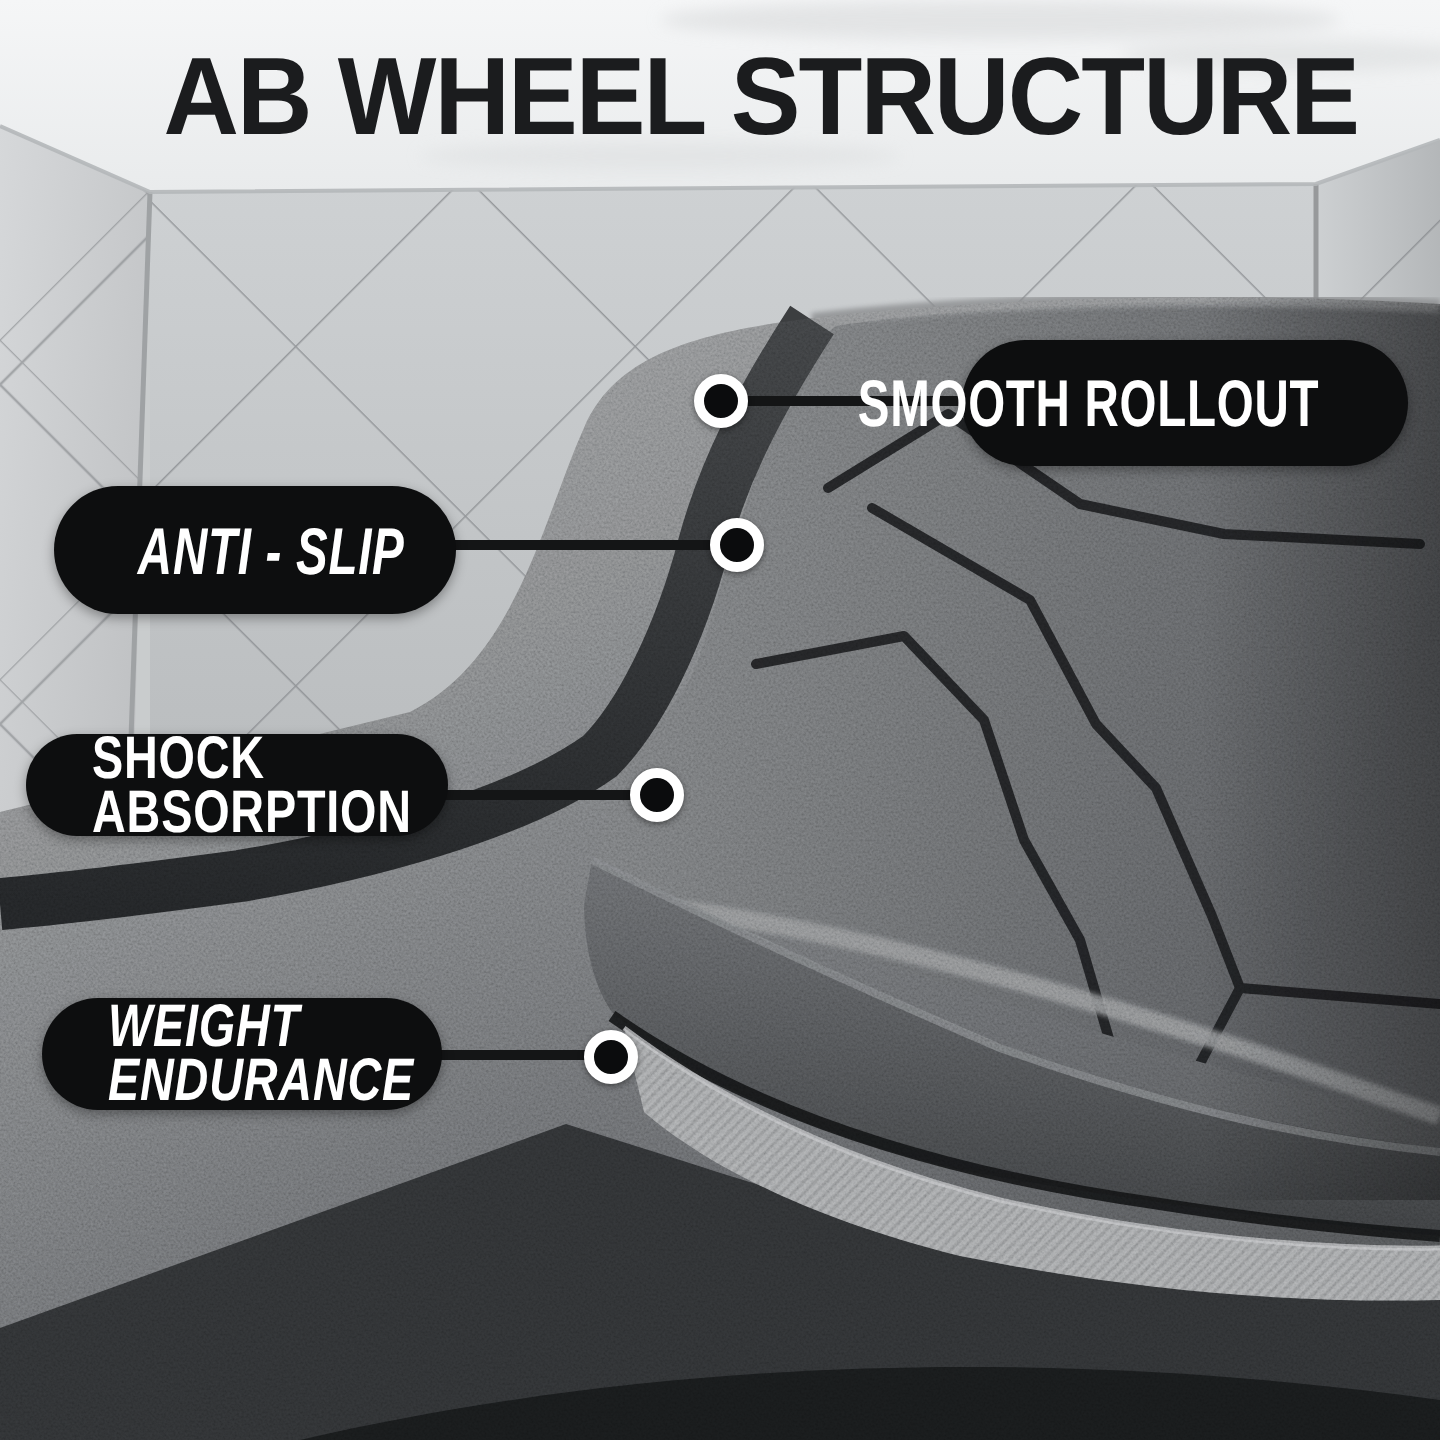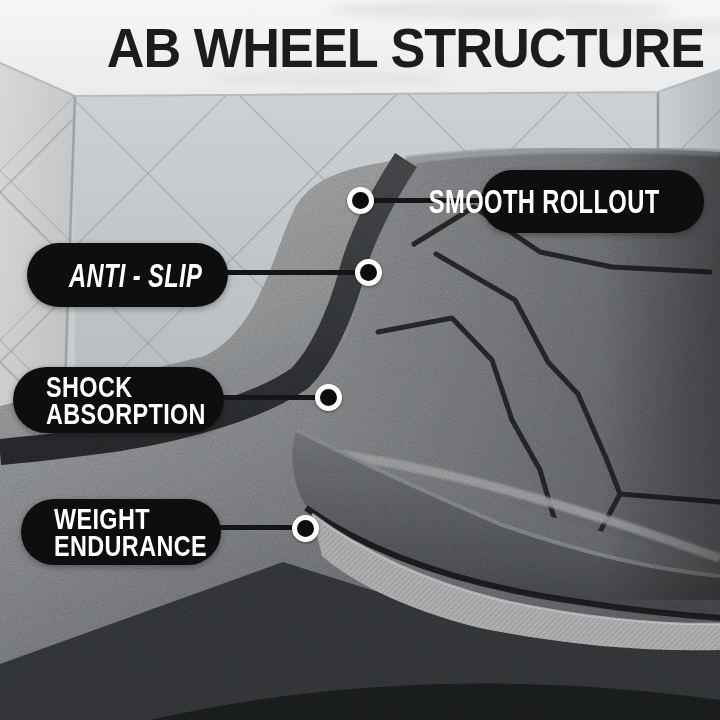--- a/index.html
+++ b/index.html
@@ -6,21 +6,21 @@
     --pill-bg:#0d0e0f; --pill-text:#ffffff; --title-text:#1b1c1e;
     --dot-fill:#0b0c0d; --dot-ring:#ffffff; --connector:#141516;
   }
   html,body{margin:0;padding:0;background:#222;}
   #stage{
     position:relative;width:720px;height:720px;overflow:hidden;
     font-family:"Liberation Sans",sans-serif;background:#c9cccd;
   }
   #scene{position:absolute;inset:0;}
   .page-title{
-    position:absolute;top:16px;left:0;right:0;margin:0;text-align:right;
+    position:absolute;top:16px;left:0;right:0;margin:0;text-align:center;
     font-size:55px;font-weight:bold;letter-spacing:-1px;color:var(--title-text);padding-left:40px;
   }
   .page-title .squeeze{display:inline-block;transform:scaleX(.95);transform-origin:center;}
   .callout{position:absolute;inset:0;pointer-events:none;}
   .c-line{position:absolute;height:5px;background:var(--connector);}
   .c-dot{
     position:absolute;width:17px;height:17px;border-radius:50%;
     background:var(--dot-fill);border:5px solid var(--dot-ring);
     box-shadow:0 1px 3px rgba(0,0,0,.45);
   }
@@ -176,29 +176,29 @@
   <div class="callout">
     <div class="c-line" style="left:210px;top:270px;width:158px;"></div>
     <div class="pill center" style="left:27px;top:243px;width:201px;height:64px;font-style:italic;">
       <span class="ln">ANTI - SLIP</span>
     </div>
     <div class="c-dot" style="left:355px;top:259px;"></div>
   </div>
 
   <div class="callout">
     <div class="c-line" style="left:205px;top:395px;width:120px;"></div>
-    <div class="pill left" style="left:13px;top:367px;width:211px;height:66px;">
+    <div class="pill left" style="left:13px;top:367px;width:211px;height:51px;">
       <span class="ln">SHOCK</span>
       <span class="ln">ABSORPTION</span>
     </div>
     <div class="c-dot" style="left:315px;top:384px;"></div>
   </div>
 
   <div class="callout">
     <div class="c-line" style="left:205px;top:525px;width:97px;"></div>
-    <div class="pill left" style="left:21px;top:499px;width:200px;height:66px;">
+    <div class="pill left" style="left:21px;top:499px;width:200px;height:56px;font-style:italic;">
       <span class="ln">WEIGHT</span>
       <span class="ln">ENDURANCE</span>
     </div>
     <div class="c-dot" style="left:292px;top:515px;"></div>
   </div>
 
 </div>
 
 </body></html>

